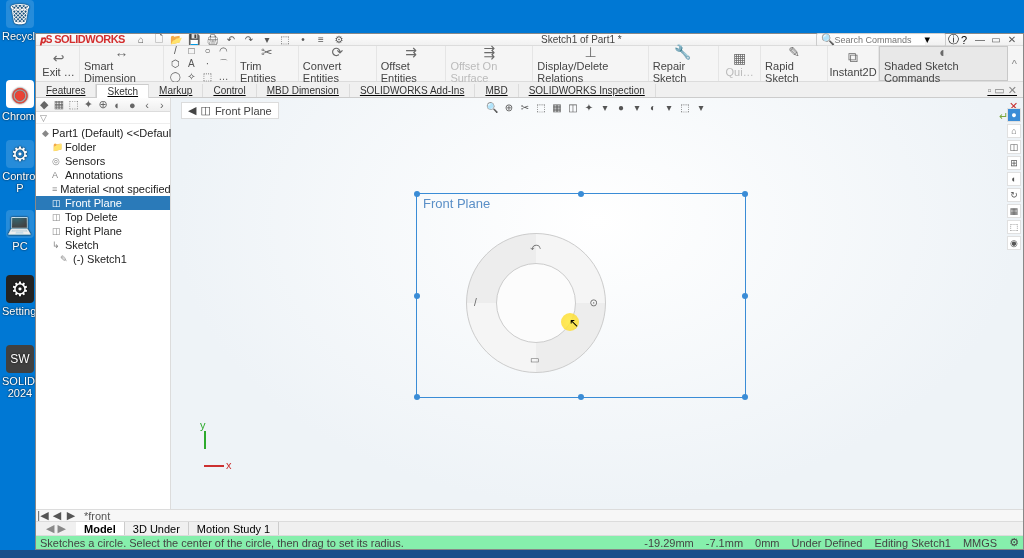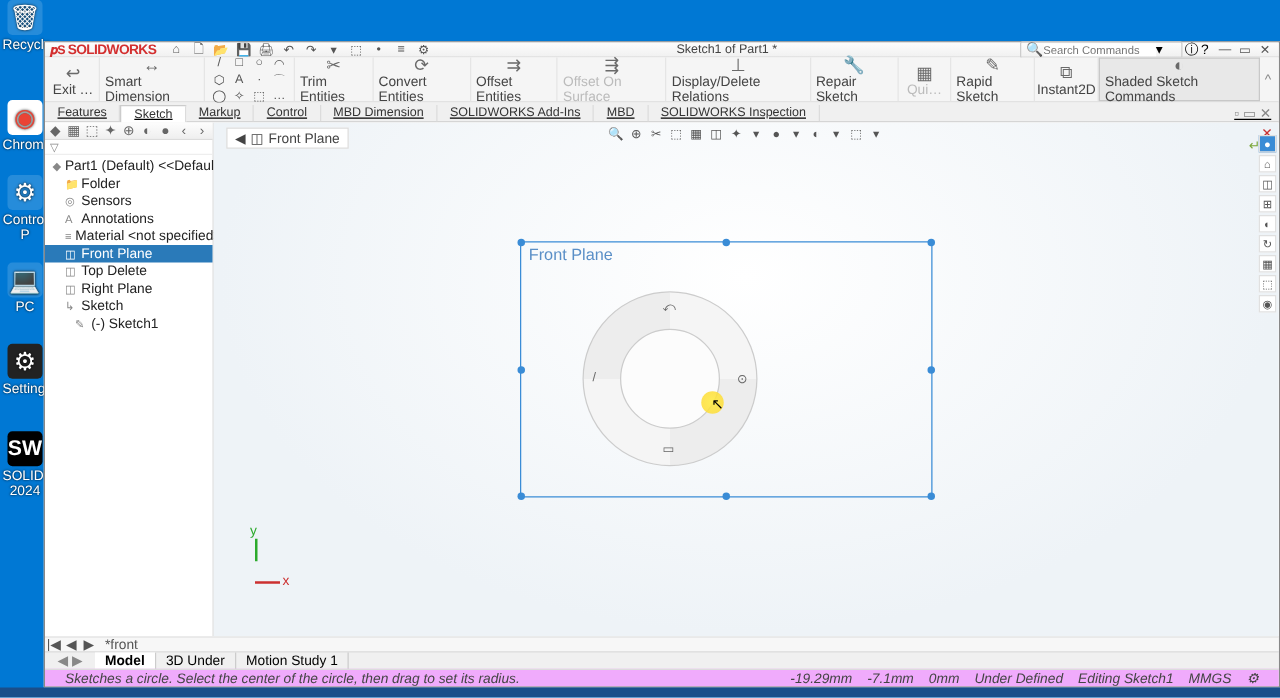--- a/index.html
+++ b/index.html
@@ -92,33 +92,33 @@
 .confirm { position: absolute; right: 2px; top: 2px; width: 28px; height: 28px; }
 .confirm .ok { position: absolute; right: 10px; top: 10px; width: 12px; height: 12px; color: #7aa63a; font-size: 11px; }
 .confirm .cx { position: absolute; right: 0; top: 0; width: 12px; height: 12px; color: #c83030; font-size: 11px; }
 
 
 .history { height: 12px; background: #f7f7f7; border-top: 1px solid #dcdcdc; display: flex; align-items: center; font-size: 9px; color: #555; }
 .history .hbtn { width: 14px; text-align: center; cursor: pointer; }
 .bottom-tabs { height: 14px; background: #f0f0f0; border-top: 1px solid #dcdcdc; display: flex; align-items: center; font-size: 9px; }
 .bottom-tabs .btab { padding: 1px 8px; border-right: 1px solid #ccc; cursor: pointer; }
 .bottom-tabs .btab.active { background: #fff; font-weight: bold; }
-.statusbar { height: 14px; background: #f0abfc; border-top: 1px solid #dcdcdc; display: flex; align-items: center; font-size: 9px; color: #444; padding: 0 16px; gap: 12px; font-style: italic; }
+.statusbar { height: 14px; background: #86efac; border-top: 1px solid #dcdcdc; display: flex; align-items: center; font-size: 9px; color: #444; padding: 0 4px; gap: 12px; }
 .statusbar .tip { flex: 1; }
 .taskbar { position: absolute; bottom: 0; left: 0; right: 0; height: 8px; background: #1a4e8a; }
 </style>
 </head>
 <body>
 
 <div class="desktop-icon" style="left:2px;top:0"><div class="icn">🗑</div><span>Recycle</span></div>
 <div class="desktop-icon" style="left:2px;top:80px"><div class="icn" style="background:#fff;color:#ea4335">◉</div><span>Chrome</span></div>
 <div class="desktop-icon" style="left:2px;top:140px"><div class="icn">⚙</div><span>Control P</span></div>
 <div class="desktop-icon" style="left:2px;top:210px"><div class="icn">💻</div><span>PC</span></div>
 <div class="desktop-icon" style="left:2px;top:275px"><div class="icn" style="background:#222;color:#fff">⚙</div><span>Settings</span></div>
-<div class="desktop-icon" style="left:2px;top:345px"><div class="icn" style="background:#000000;color:#fff;font-size:17px;font-weight:bold">SW</div><span>SOLIDWORKS 2024</span></div>
+<div class="desktop-icon" style="left:2px;top:345px"><div class="icn" style="background:#404040;color:#fff;font-size:12px;font-weight:normal">SW</div><span>SOLIDWORKS 2024</span></div>
 
 <div class="app">
 
   <div class="titlebar">
     <span class="logo">𝒑S <span>SOLIDWORKS</span></span>
     <span class="qat">
       <span>⌂</span>
       <span>🗋</span>
       <span>📂</span>
       <span>💾</span>

